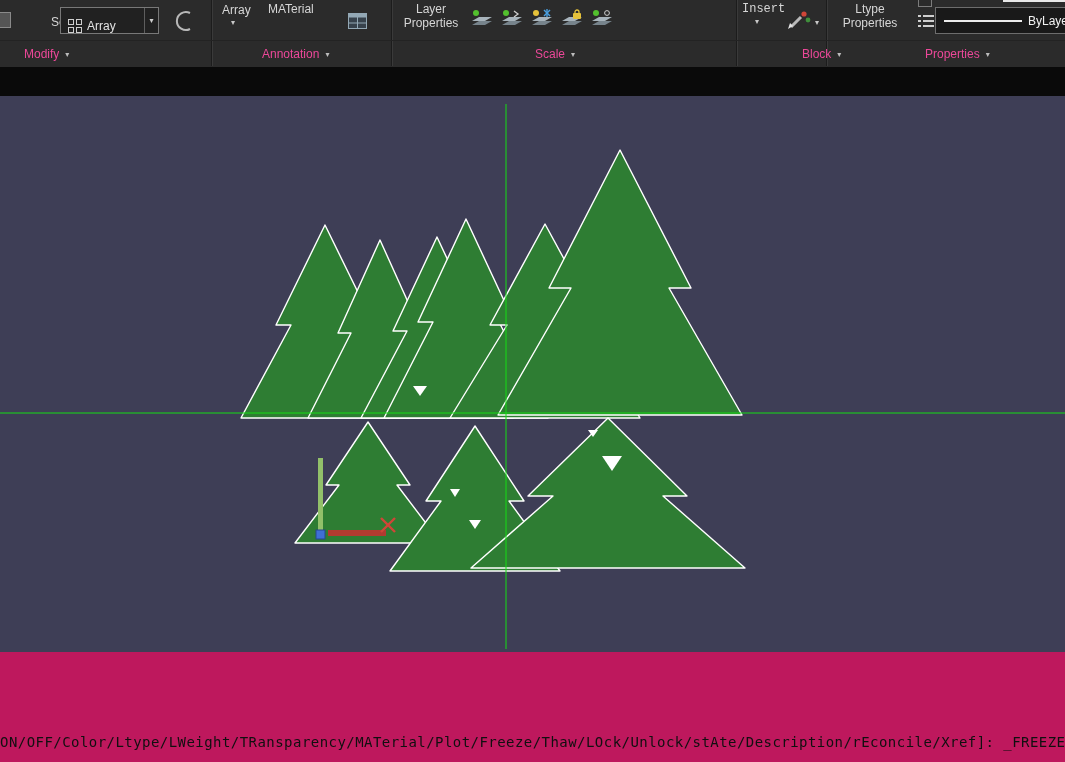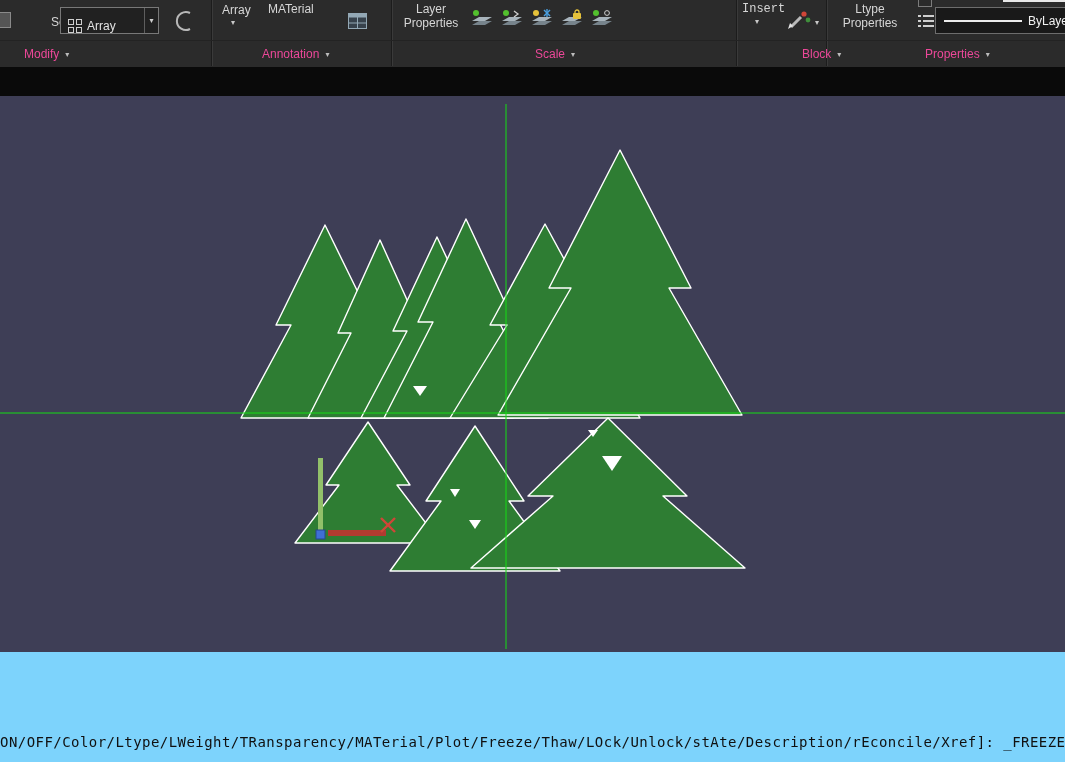--- a/index.html
+++ b/index.html
@@ -41,21 +41,21 @@
   .labels-row { position:absolute; top:40px; left:0; width:100%; height:26px; border-top:1px solid #232323; }
   .panel-label { position:absolute; top:6px; color:#ec4899; font-size:12px; white-space:nowrap; cursor:default; }
   .panel-label::after { content:"▾"; font-size:8px; color:#bdbdbd; margin-left:6px; position:relative; top:-1px; }
 
   
   .filestrip { position:absolute; top:67px; left:0; width:100%; height:29px; background:#0a0a0a; }
   .canvas-wrap { position:absolute; top:96px; left:0; width:1065px; height:556px; }
   .canvas-wrap svg { display:block; }
 
   
-  .cmd { position:absolute; top:652px; left:0; width:100%; height:110px; background:#7dd3fc;
+  .cmd { position:absolute; top:652px; left:0; width:100%; height:110px; background:#be185d;
          font-family:"DejaVu Sans Mono","Liberation Mono",monospace; font-size:14px; letter-spacing:.45px;
          color:#101010; padding-top:42px; line-height:19.5px; white-space:pre; overflow:hidden; }
   .cmd div { height:19.5px; }
 </style>
 </head>
 <body>
 
 <div class="screen">
 
   <div class="ribbon">

